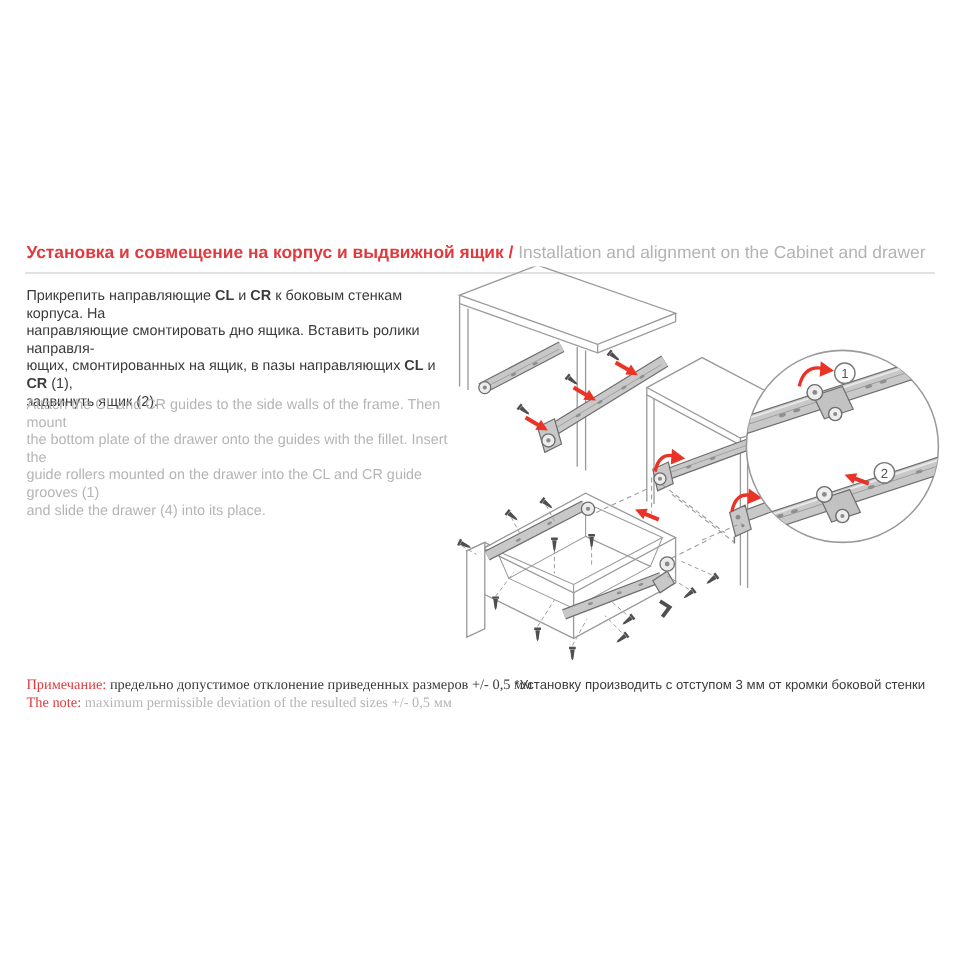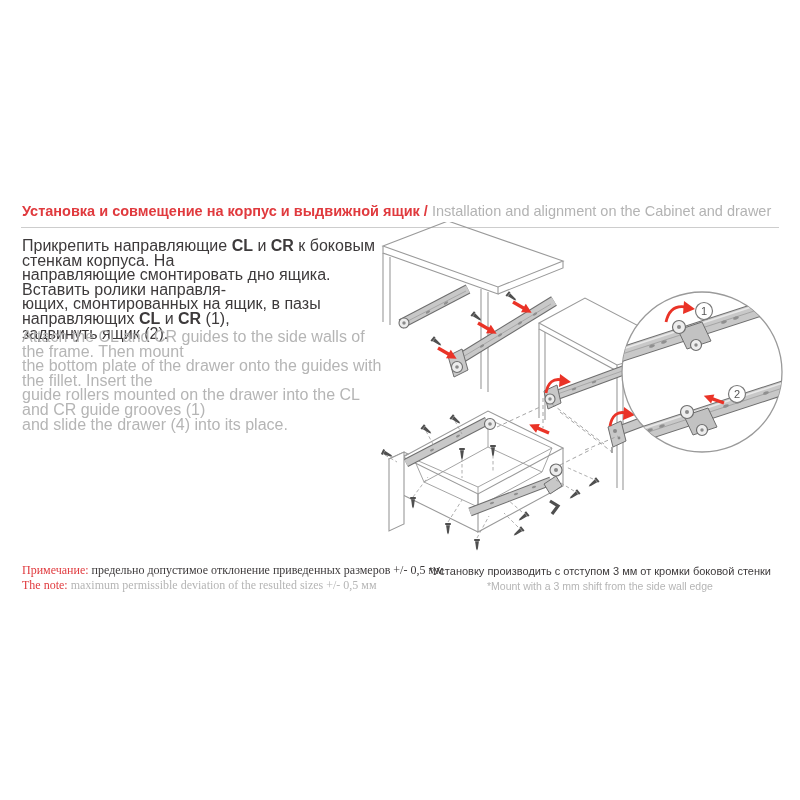--- a/index.html
+++ b/index.html
@@ -2,21 +2,21 @@
 <html><head>
 <meta charset="utf-8">
 <style>
   html,body{margin:0;padding:0;background:#fff;}
   .page{position:relative;width:790px;height:800px;background:#ffffff;overflow:hidden;
         font-family:"Liberation Sans","DejaVu Sans",sans-serif;color:#3d3a3b;}
   .heading{position:absolute;left:22px;top:203px;width:762px;font-size:14.5px;line-height:17px;white-space:nowrap;}
   .heading .t-ru{color:#e03a3e;font-weight:bold;}
   .heading .t-en{color:#b3b3b3;font-weight:normal;}
   .rule{position:absolute;left:21px;top:227px;width:758px;height:1px;background:#cdcdcd;}
-  .para{position:absolute;left:22px;width:360px;margin:0;font-size:16px;line-height:14.6px;}
+  .para{position:absolute;left:22px;width:360px;margin:0;font-size:12px;line-height:14.6px;}
   .para.ru{top:239px;color:#3d3a3b;}
   .para.en{top:310px;color:#b5b5b5;margin-top:20px;}
   .notes{position:absolute;left:22px;top:563px;font-size:12px;line-height:14.5px;font-family:Liberation Serif, serif;}
   .notes .red{color:#e03a3e;}
   .notes .ru-text{color:#3d3a3b;}
   .notes .en-text{color:#b5b5b5;text-align:center;}
   .side-note{position:absolute;right:19px;top:564px;text-align:center;line-height:14.5px;}
   .side-note .sn-ru{font-size:11px;color:#3d3a3b;}
   .side-note .sn-en{font-size:10.5px;color:#b5b5b5;}
   .diagram{position:absolute;left:376px;top:222px;width:424px;height:346px;}
@@ -253,16 +253,15 @@
     </g>
   </svg>
 
   <div class="notes">
     <div><span class="red">Примечание:</span> <span class="ru-text">предельно допустимое отклонение приведенных размеров +/- 0,5 мм</span></div>
     <div><span class="red">The note:</span> <span class="en-text">maximum permissible deviation of the resulted sizes +/- 0,5 мм</span></div>
   </div>
 
   <div class="side-note">
     <div class="sn-ru">*Установку производить с отступом 3 мм от кромки боковой стенки</div>
-    <div class="sn-en">*Mount with a 3 mm shift from the side wall edge</div>
   </div>
 
 </div>
 
 </body></html>

